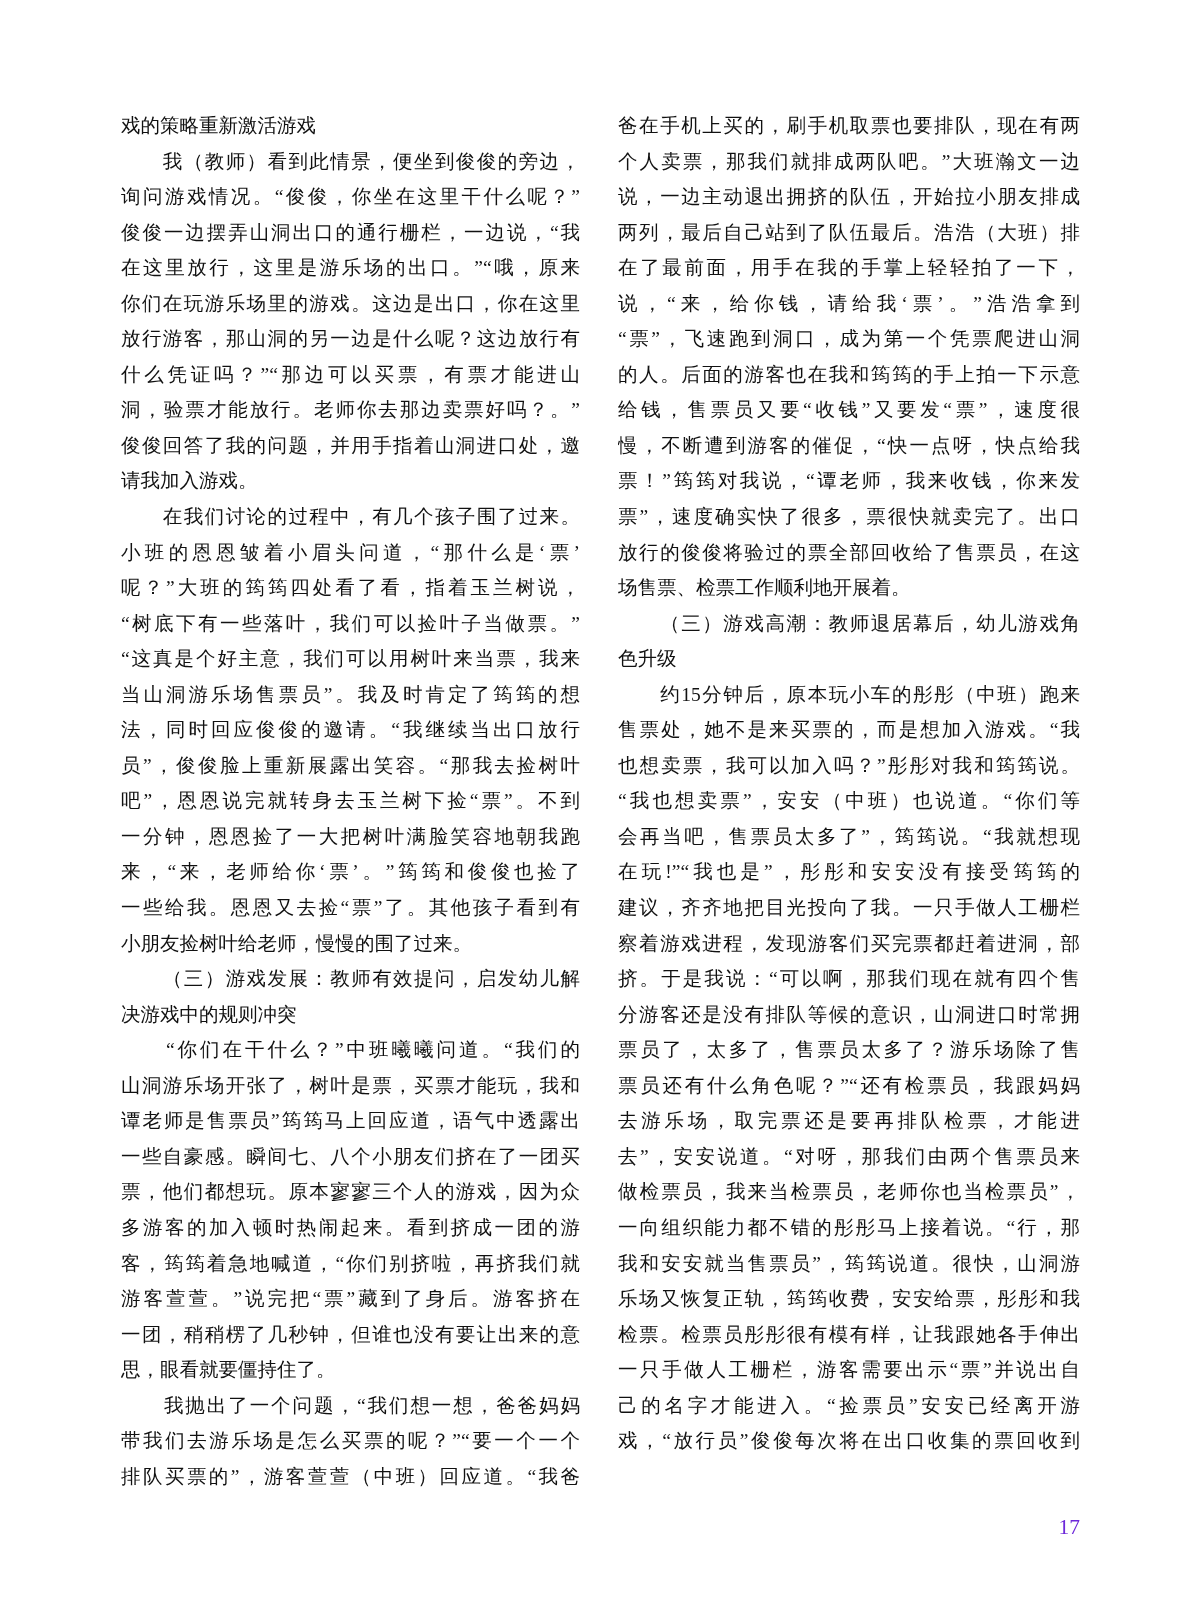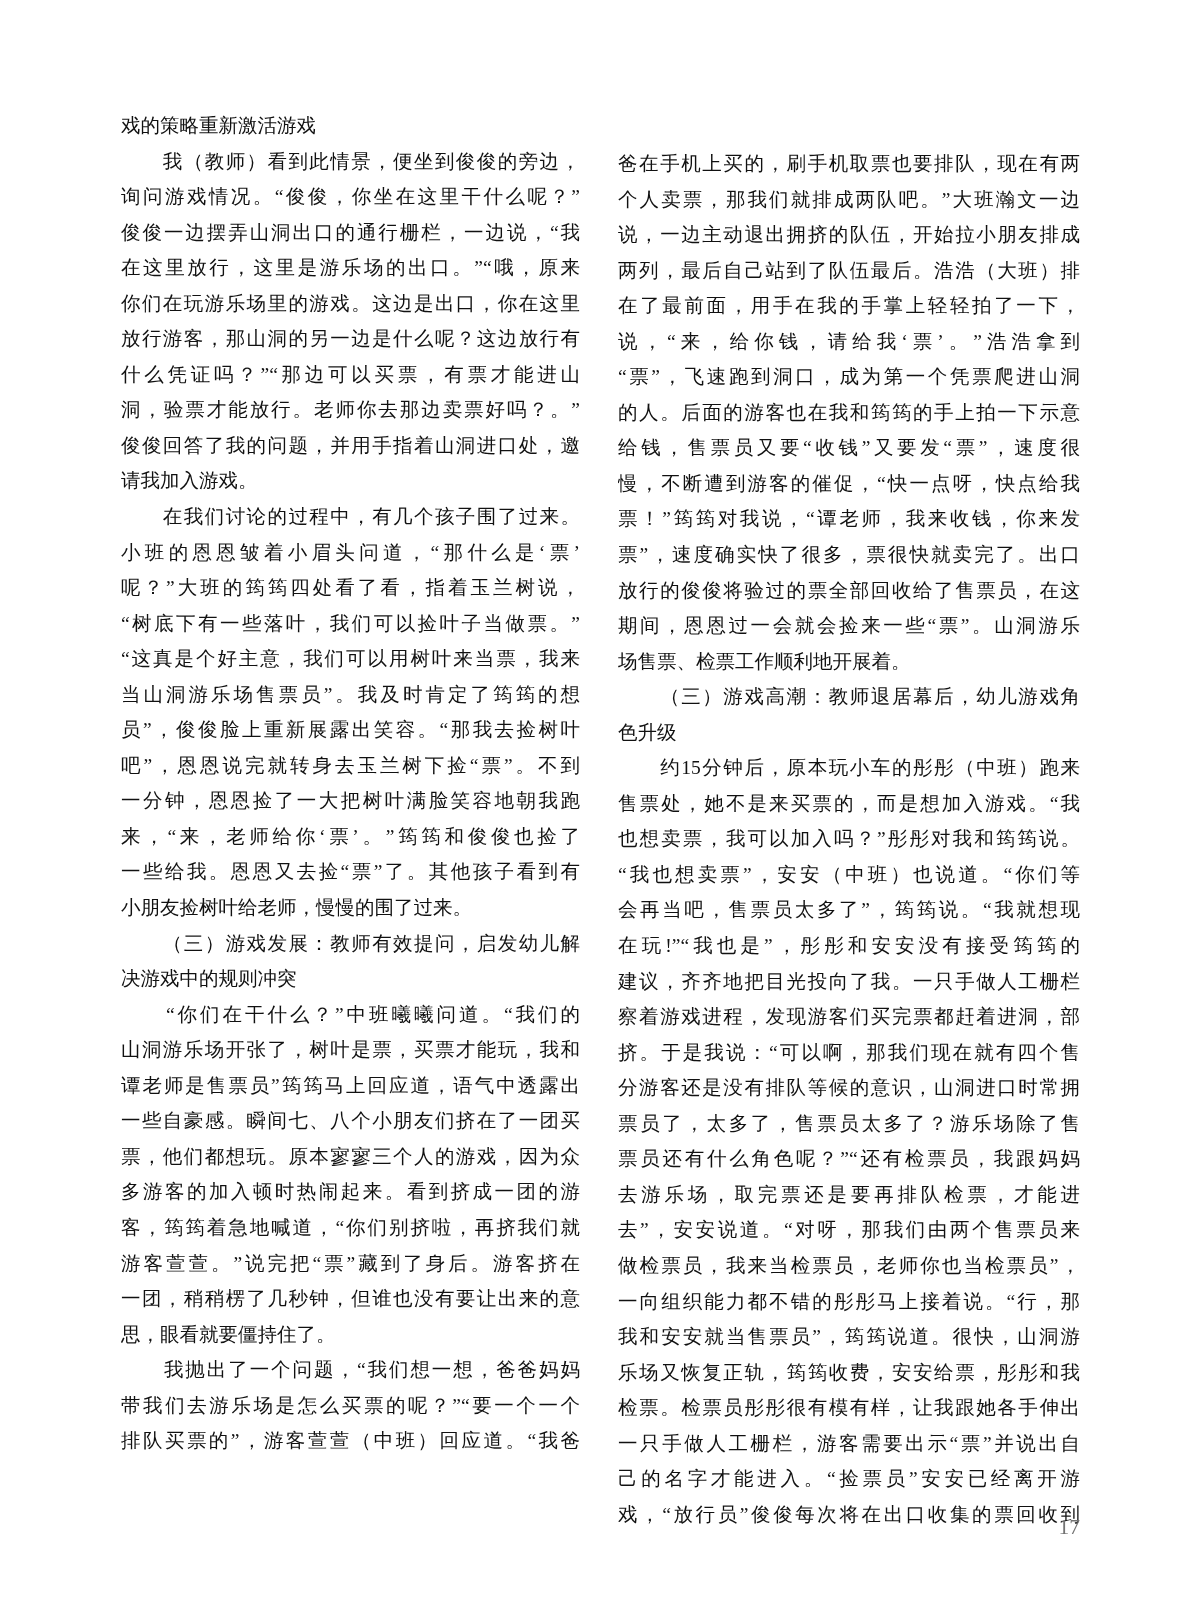--- a/index.html
+++ b/index.html
@@ -24,21 +24,20 @@
     position: absolute;
     top: 108px;
   }
   #col-left {
     left: 121px;
     width: 459px;
   }
   #col-right {
     left: 618px;
     width: 462px;
-    margin-top: 38px;
   }
   .line {
     font-size: 19.5px;
     line-height: 35.55px;
     height: 35.55px;
     text-align: justify;
     text-align-last: justify;
     text-justify: inter-character;
     letter-spacing: 0;
     white-space: normal;
@@ -48,21 +47,21 @@
     text-align-last: left;
   }
   .page-number {
     position: absolute;
     top: 1513px;
     right: 111px;
     width: 80px;
     text-align: right;
     font-size: 21.5px;
     line-height: 28px;
-    color: #737373;
+    color: #6d28d9;
   }
 </style>
 </head>
 <body>
 
 <div class="page">
   <div id="col-left" class="text-column">
       <div class="line end">戏的策略重新激活游戏</div>
       <div class="line">　　我（教师）看到此情景，便坐到俊俊的旁边，</div>
       <div class="line">询问游戏情况。“俊俊，你坐在这里干什么呢？”</div>
@@ -73,20 +72,21 @@
       <div class="line">什么凭证吗？”“那边可以买票，有票才能进山</div>
       <div class="line">洞，验票才能放行。老师你去那边卖票好吗？。”</div>
       <div class="line">俊俊回答了我的问题，并用手指着山洞进口处，邀</div>
       <div class="line end">请我加入游戏。</div>
       <div class="line">　　在我们讨论的过程中，有几个孩子围了过来。</div>
       <div class="line">小班的恩恩皱着小眉头问道，“那什么是‘票’</div>
       <div class="line">呢？”大班的筠筠四处看了看，指着玉兰树说，</div>
       <div class="line">“树底下有一些落叶，我们可以捡叶子当做票。”</div>
       <div class="line">“这真是个好主意，我们可以用树叶来当票，我来</div>
       <div class="line">当山洞游乐场售票员”。我及时肯定了筠筠的想</div>
+      <div class="line">法，同时回应俊俊的邀请。“我继续当出口放行</div>
       <div class="line">员”，俊俊脸上重新展露出笑容。“那我去捡树叶</div>
       <div class="line">吧”，恩恩说完就转身去玉兰树下捡“票”。不到</div>
       <div class="line">一分钟，恩恩捡了一大把树叶满脸笑容地朝我跑</div>
       <div class="line">来，“来，老师给你‘票’。”筠筠和俊俊也捡了</div>
       <div class="line">一些给我。恩恩又去捡“票”了。其他孩子看到有</div>
       <div class="line end">小朋友捡树叶给老师，慢慢的围了过来。</div>
       <div class="line">　　（三）游戏发展：教师有效提问，启发幼儿解</div>
       <div class="line end">决游戏中的规则冲突</div>
       <div class="line">　　“你们在干什么？”中班曦曦问道。“我们的</div>
       <div class="line">山洞游乐场开张了，树叶是票，买票才能玩，我和</div>
@@ -109,21 +109,20 @@
       <div class="line">两列，最后自己站到了队伍最后。浩浩（大班）排</div>
       <div class="line">在了最前面，用手在我的手掌上轻轻拍了一下，</div>
       <div class="line">说，“来，给你钱，请给我‘票’。”浩浩拿到</div>
       <div class="line">“票”，飞速跑到洞口，成为第一个凭票爬进山洞</div>
       <div class="line">的人。后面的游客也在我和筠筠的手上拍一下示意</div>
       <div class="line">给钱，售票员又要“收钱”又要发“票”，速度很</div>
       <div class="line">慢，不断遭到游客的催促，“快一点呀，快点给我</div>
       <div class="line">票！”筠筠对我说，“谭老师，我来收钱，你来发</div>
       <div class="line">票”，速度确实快了很多，票很快就卖完了。出口</div>
       <div class="line">放行的俊俊将验过的票全部回收给了售票员，在这</div>
-      <div class="line">期间，恩恩过一会就会捡来一些“票”。山洞游乐</div>
       <div class="line end">场售票、检票工作顺利地开展着。</div>
       <div class="line">　　（三）游戏高潮：教师退居幕后，幼儿游戏角</div>
       <div class="line end">色升级</div>
       <div class="line">　　约15分钟后，原本玩小车的彤彤（中班）跑来</div>
       <div class="line">售票处，她不是来买票的，而是想加入游戏。“我</div>
       <div class="line">也想卖票，我可以加入吗？”彤彤对我和筠筠说。</div>
       <div class="line">“我也想卖票”，安安（中班）也说道。“你们等</div>
       <div class="line">会再当吧，售票员太多了”，筠筠说。“我就想现</div>
       <div class="line">在玩!”“我也是”，彤彤和安安没有接受筠筠的</div>
       <div class="line">建议，齐齐地把目光投向了我。一只手做人工栅栏</div>

